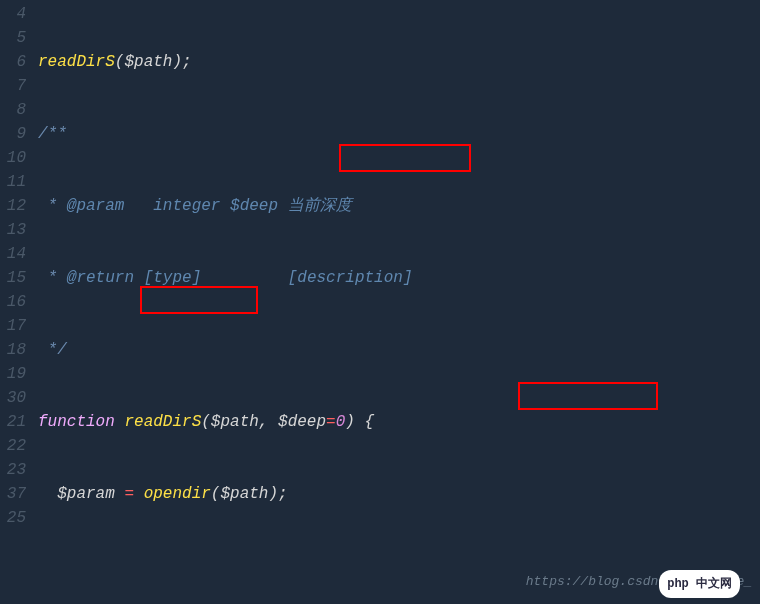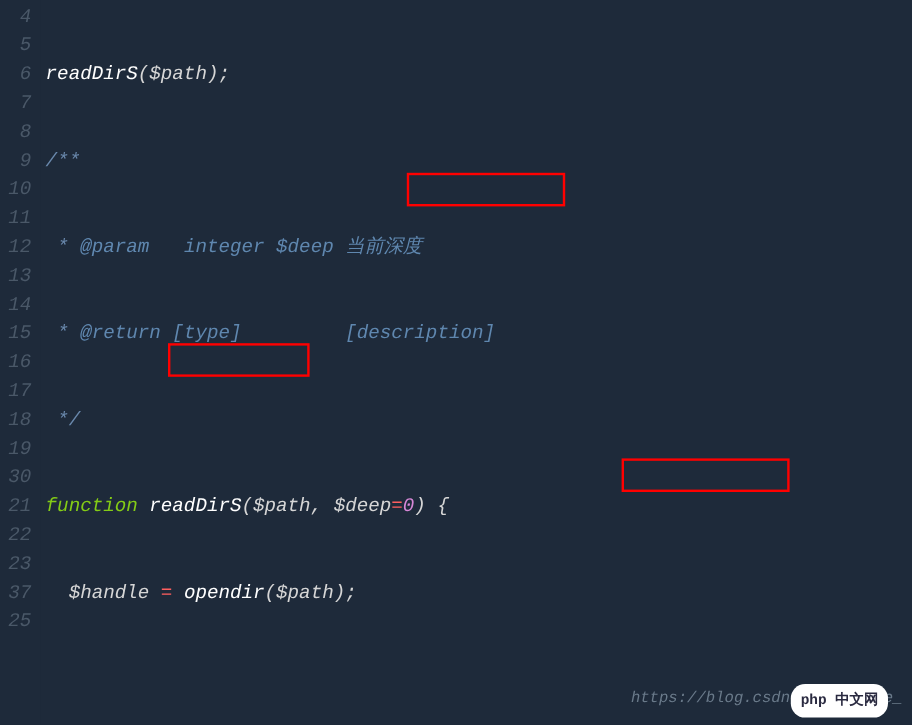--- a/index.html
+++ b/index.html
@@ -31,22 +31,22 @@
 .gutter div { height: 24px; }
 .code {
   flex: 1;
   padding: 2px 0;
   line-height: 24px;
   white-space: pre;
   color: #d6d6d6;
   position: relative;
 }
 .line { height: 24px; padding-left: 4px; position: relative; }
-.kw { color: #84cc16; }
-.fn { color: #ffffff; }
+.kw { color: #f0abfc; }
+.fn { color: #fde047; }
 .var { color: #d6d6d6; }
 .op { color: #ff5f5f; }
 .num { color: #d787d7; }
 .cm { color: #6a89ad; }
 .docp { color: #5f87af; }
 .doct { color: #5f87af; }
 .punc { color: #d6d6d6; }
 .redbox {
   position: absolute;
   border: 2px solid #ff0000;
@@ -101,21 +101,21 @@
       <div>37</div>
       <div>25</div>
     </div>
   <div class="code">
     <div class="line"><span class="fn">readDirS</span><span class="punc">(</span><span class="var">$path</span><span class="punc">);</span></div>
     <div class="line"><span class="cm">/**</span></div>
     <div class="line"><span class="cm"> * </span><span class="docp">@param</span><span class="doct">   </span><span class="doct">integer</span><span class="doct"> </span><span class="doct">$deep</span><span class="doct"> </span><span class="doct">当前深度</span></div>
     <div class="line"><span class="cm"> * </span><span class="docp">@return</span><span class="doct"> </span><span class="doct">[type]</span><span class="doct">         </span><span class="doct">[description]</span></div>
     <div class="line"><span class="cm"> */</span></div>
     <div class="line"><span class="kw">function</span><span> </span><span class="fn">readDirS</span><span class="punc">(</span><span class="var">$path</span><span class="punc">, </span><span class="var">$deep</span><span class="op">=</span><span class="num">0</span><span class="punc">) {</span></div>
-    <div class="line"><span>  </span><span class="var">$handle</span><span class="op"> = </span><span class="fn">opendir</span><span class="punc">(</span><span class="var">$path</span><span class="punc">);</span></div>
+    <div class="line"><span>  </span><span class="var">$param</span><span class="op"> = </span><span class="fn">opendir</span><span class="punc">(</span><span class="var">$path</span><span class="punc">);</span></div>
     
     
     
     
     
     
     
     
     
     

